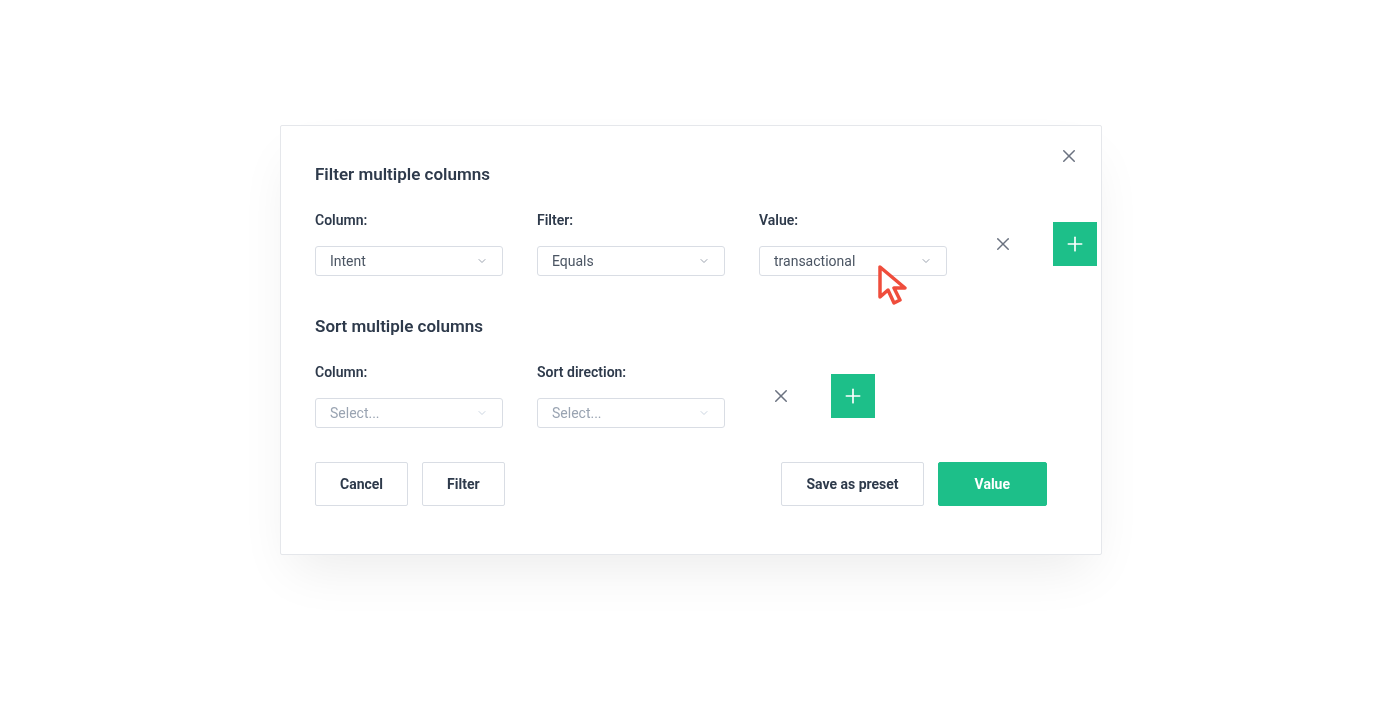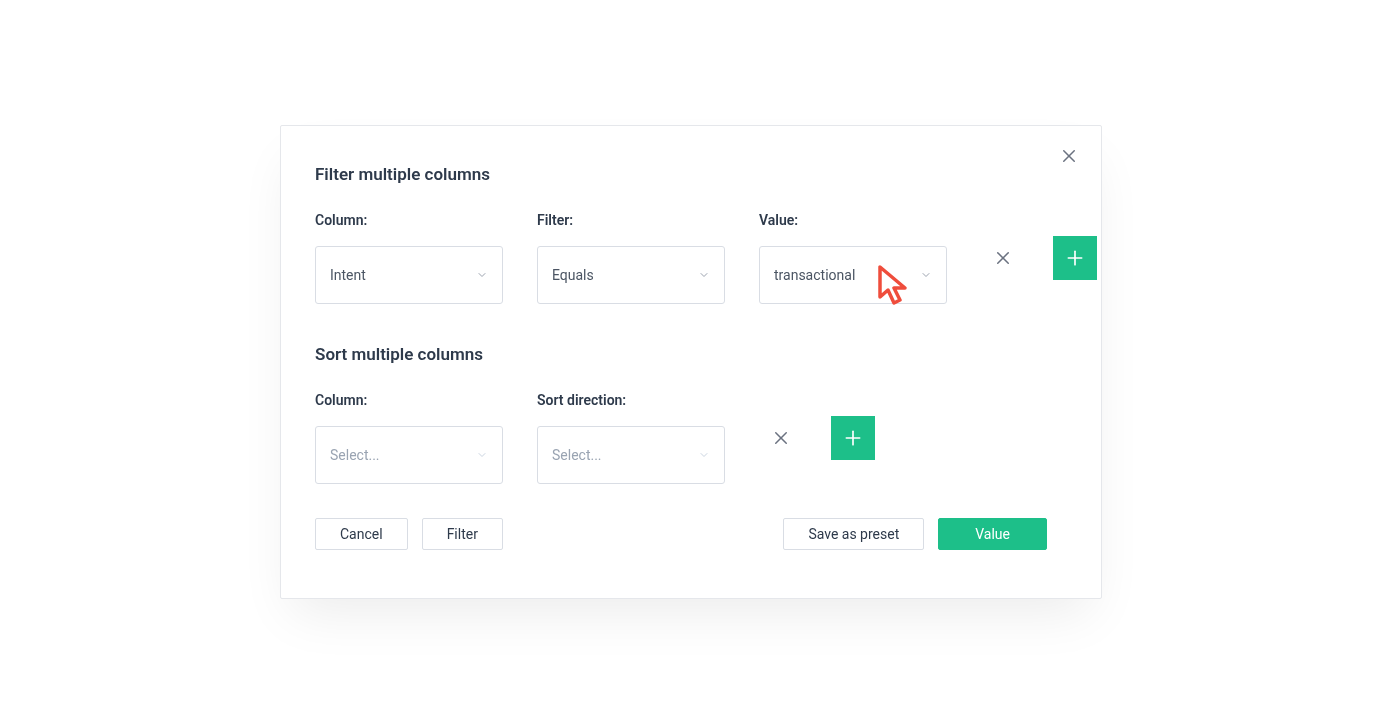--- a/index.html
+++ b/index.html
@@ -49,21 +49,21 @@
       flex-direction: column;
     }
     .field .label {
       font-size: 14px;
       color: #2e3a4b;
       font-weight: 600;
       margin-bottom: 18px;
     }
     .select {
       width: 188px;
-      height: 58px;
+      height: 30px;
       border: 1px solid #d9dde4;
       border-radius: 3px;
       background: #fff;
       display: flex;
       align-items: center;
       padding: 0 14px;
       font-size: 14px;
       color: #4b5563;
       position: relative;
       cursor: pointer;
@@ -97,27 +97,27 @@
       display: flex;
       justify-content: space-between;
       align-items: center;
       margin-top: 34px;
     }
     .actions-left, .actions-right {
       display: flex;
       gap: 14px;
     }
     .btn {
-      height: 32px;
+      height: 44px;
       padding: 0 24px;
       border: 1px solid #d9dde4;
       border-radius: 2px;
       background: #fff;
       font-size: 14px;
-      font-weight: 400;
+      font-weight: 700;
       color: #2e3a4b;
       cursor: pointer;
       display: flex;
       align-items: center;
       justify-content: center;
     }
     .btn.primary {
       background: #1dbf89;
       color: #fff;
       border-color: #1dbf89;

